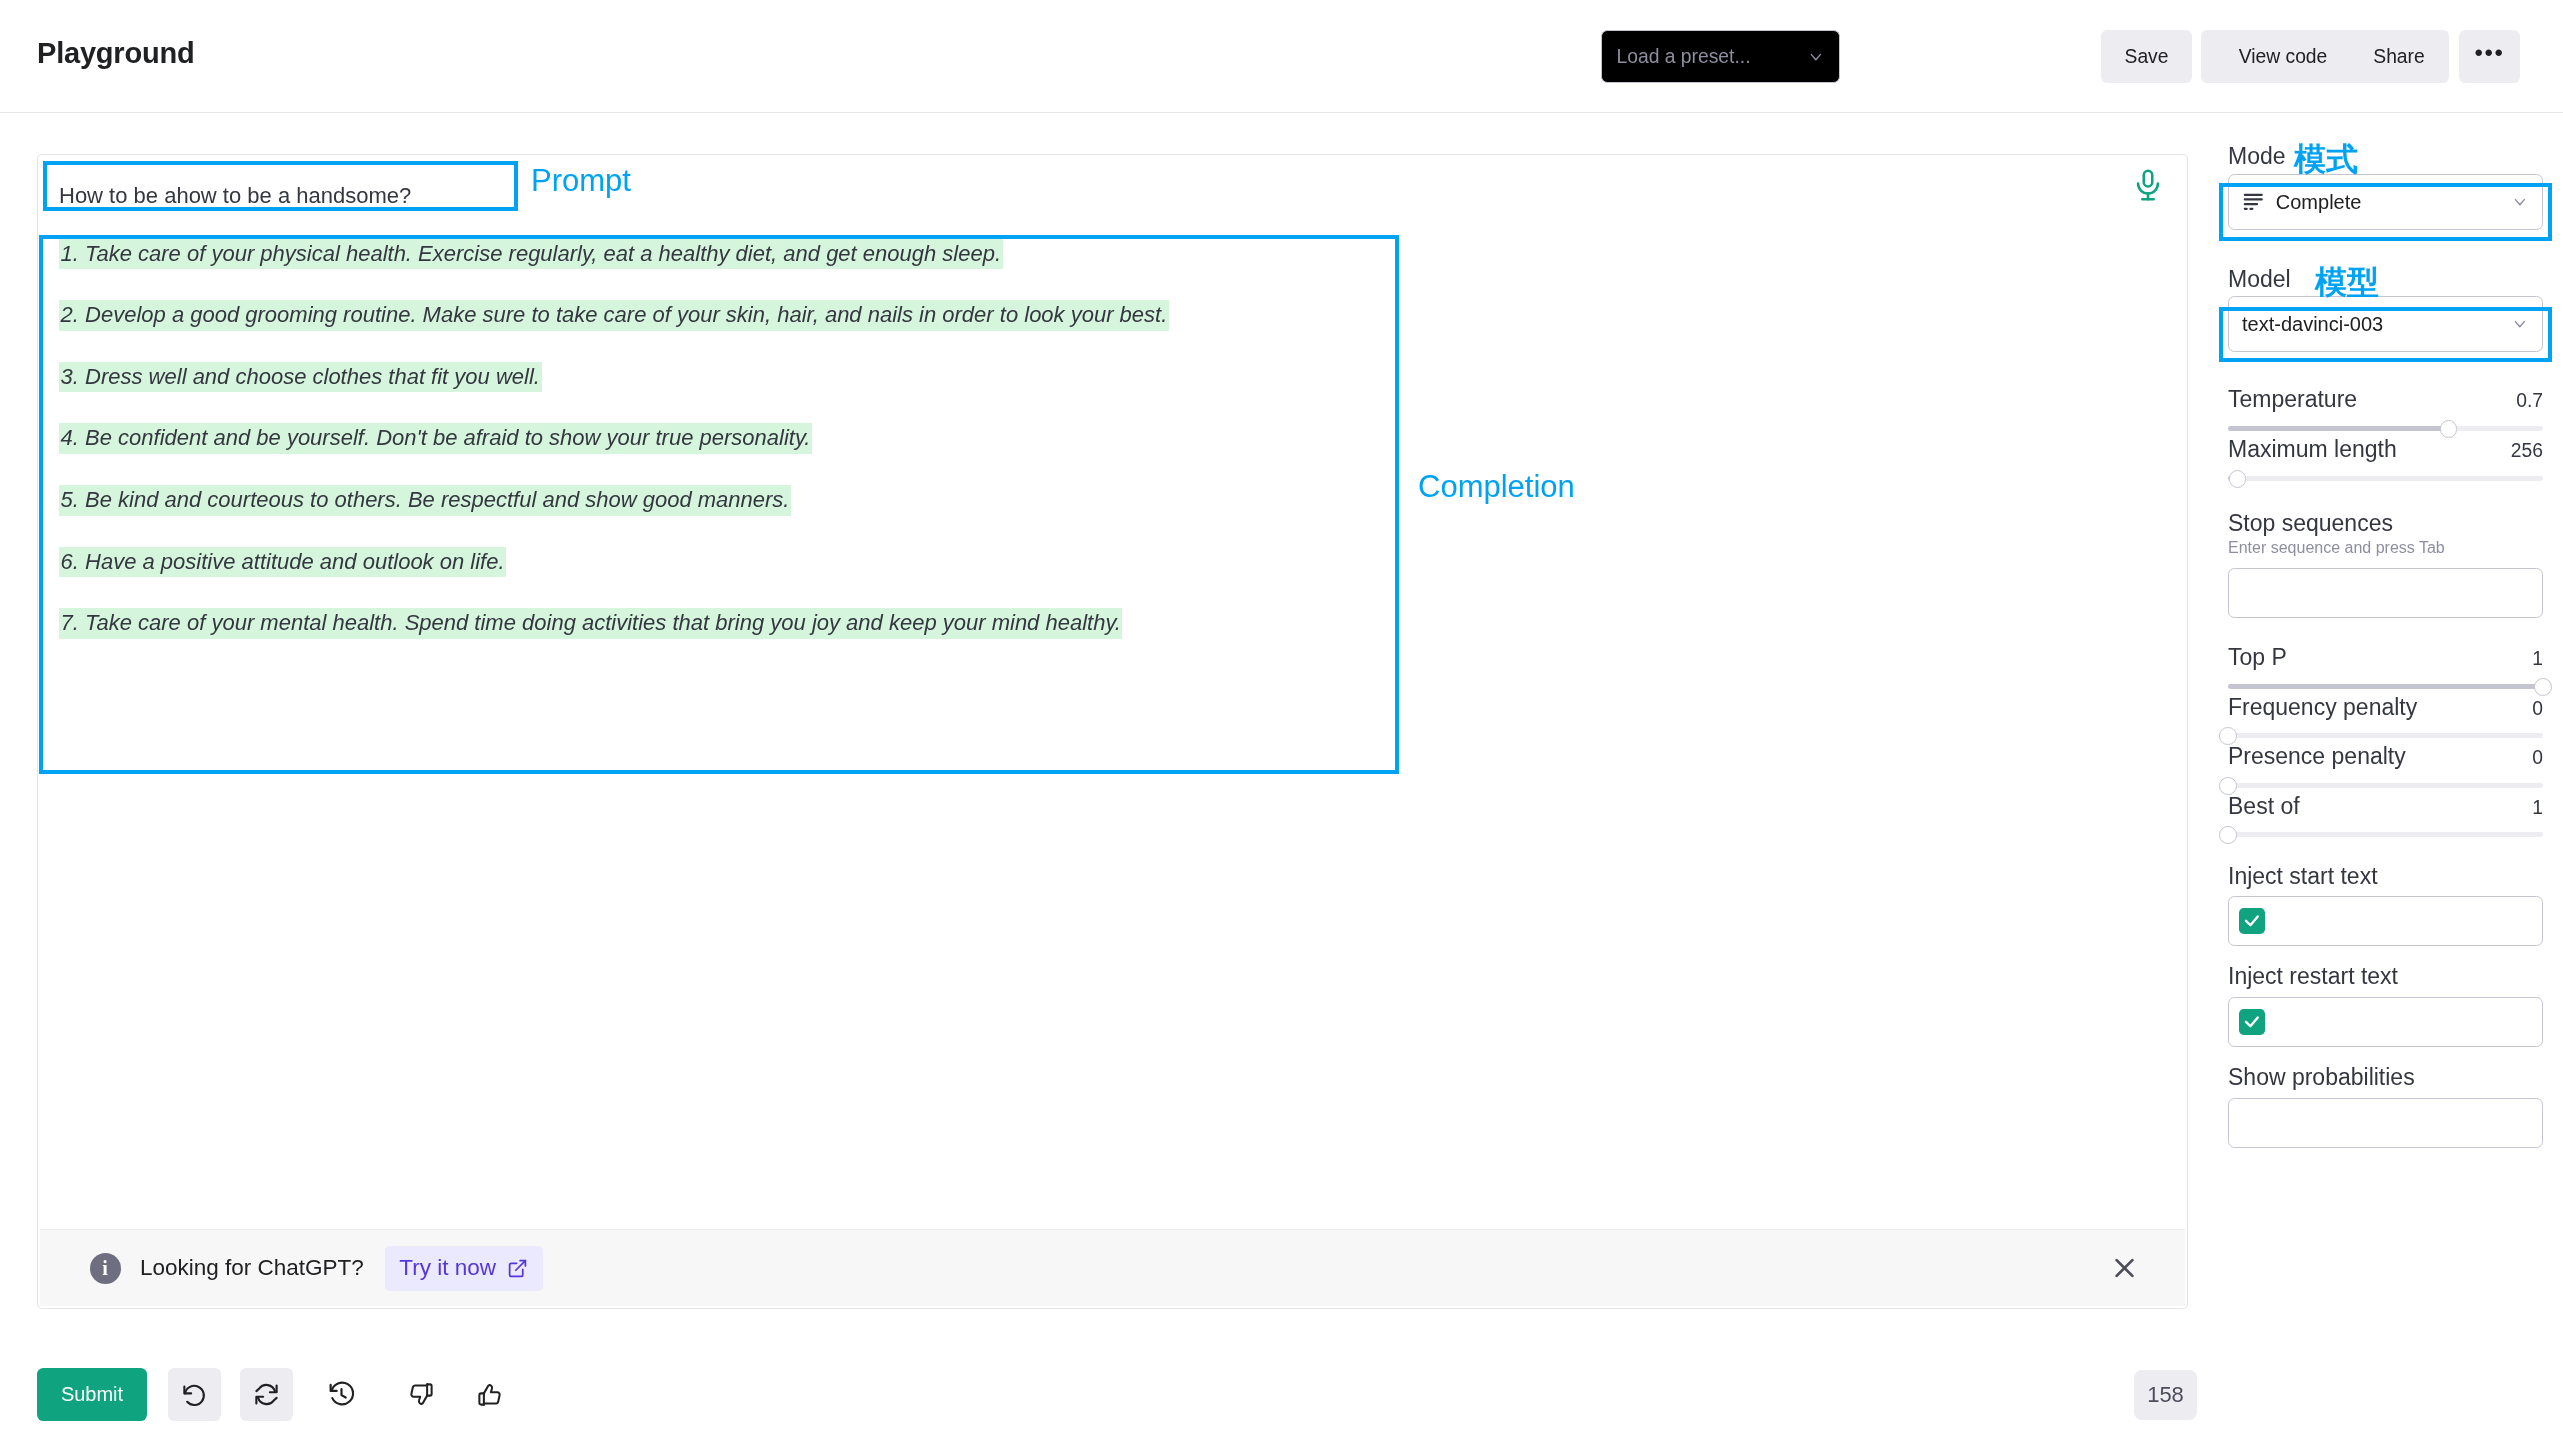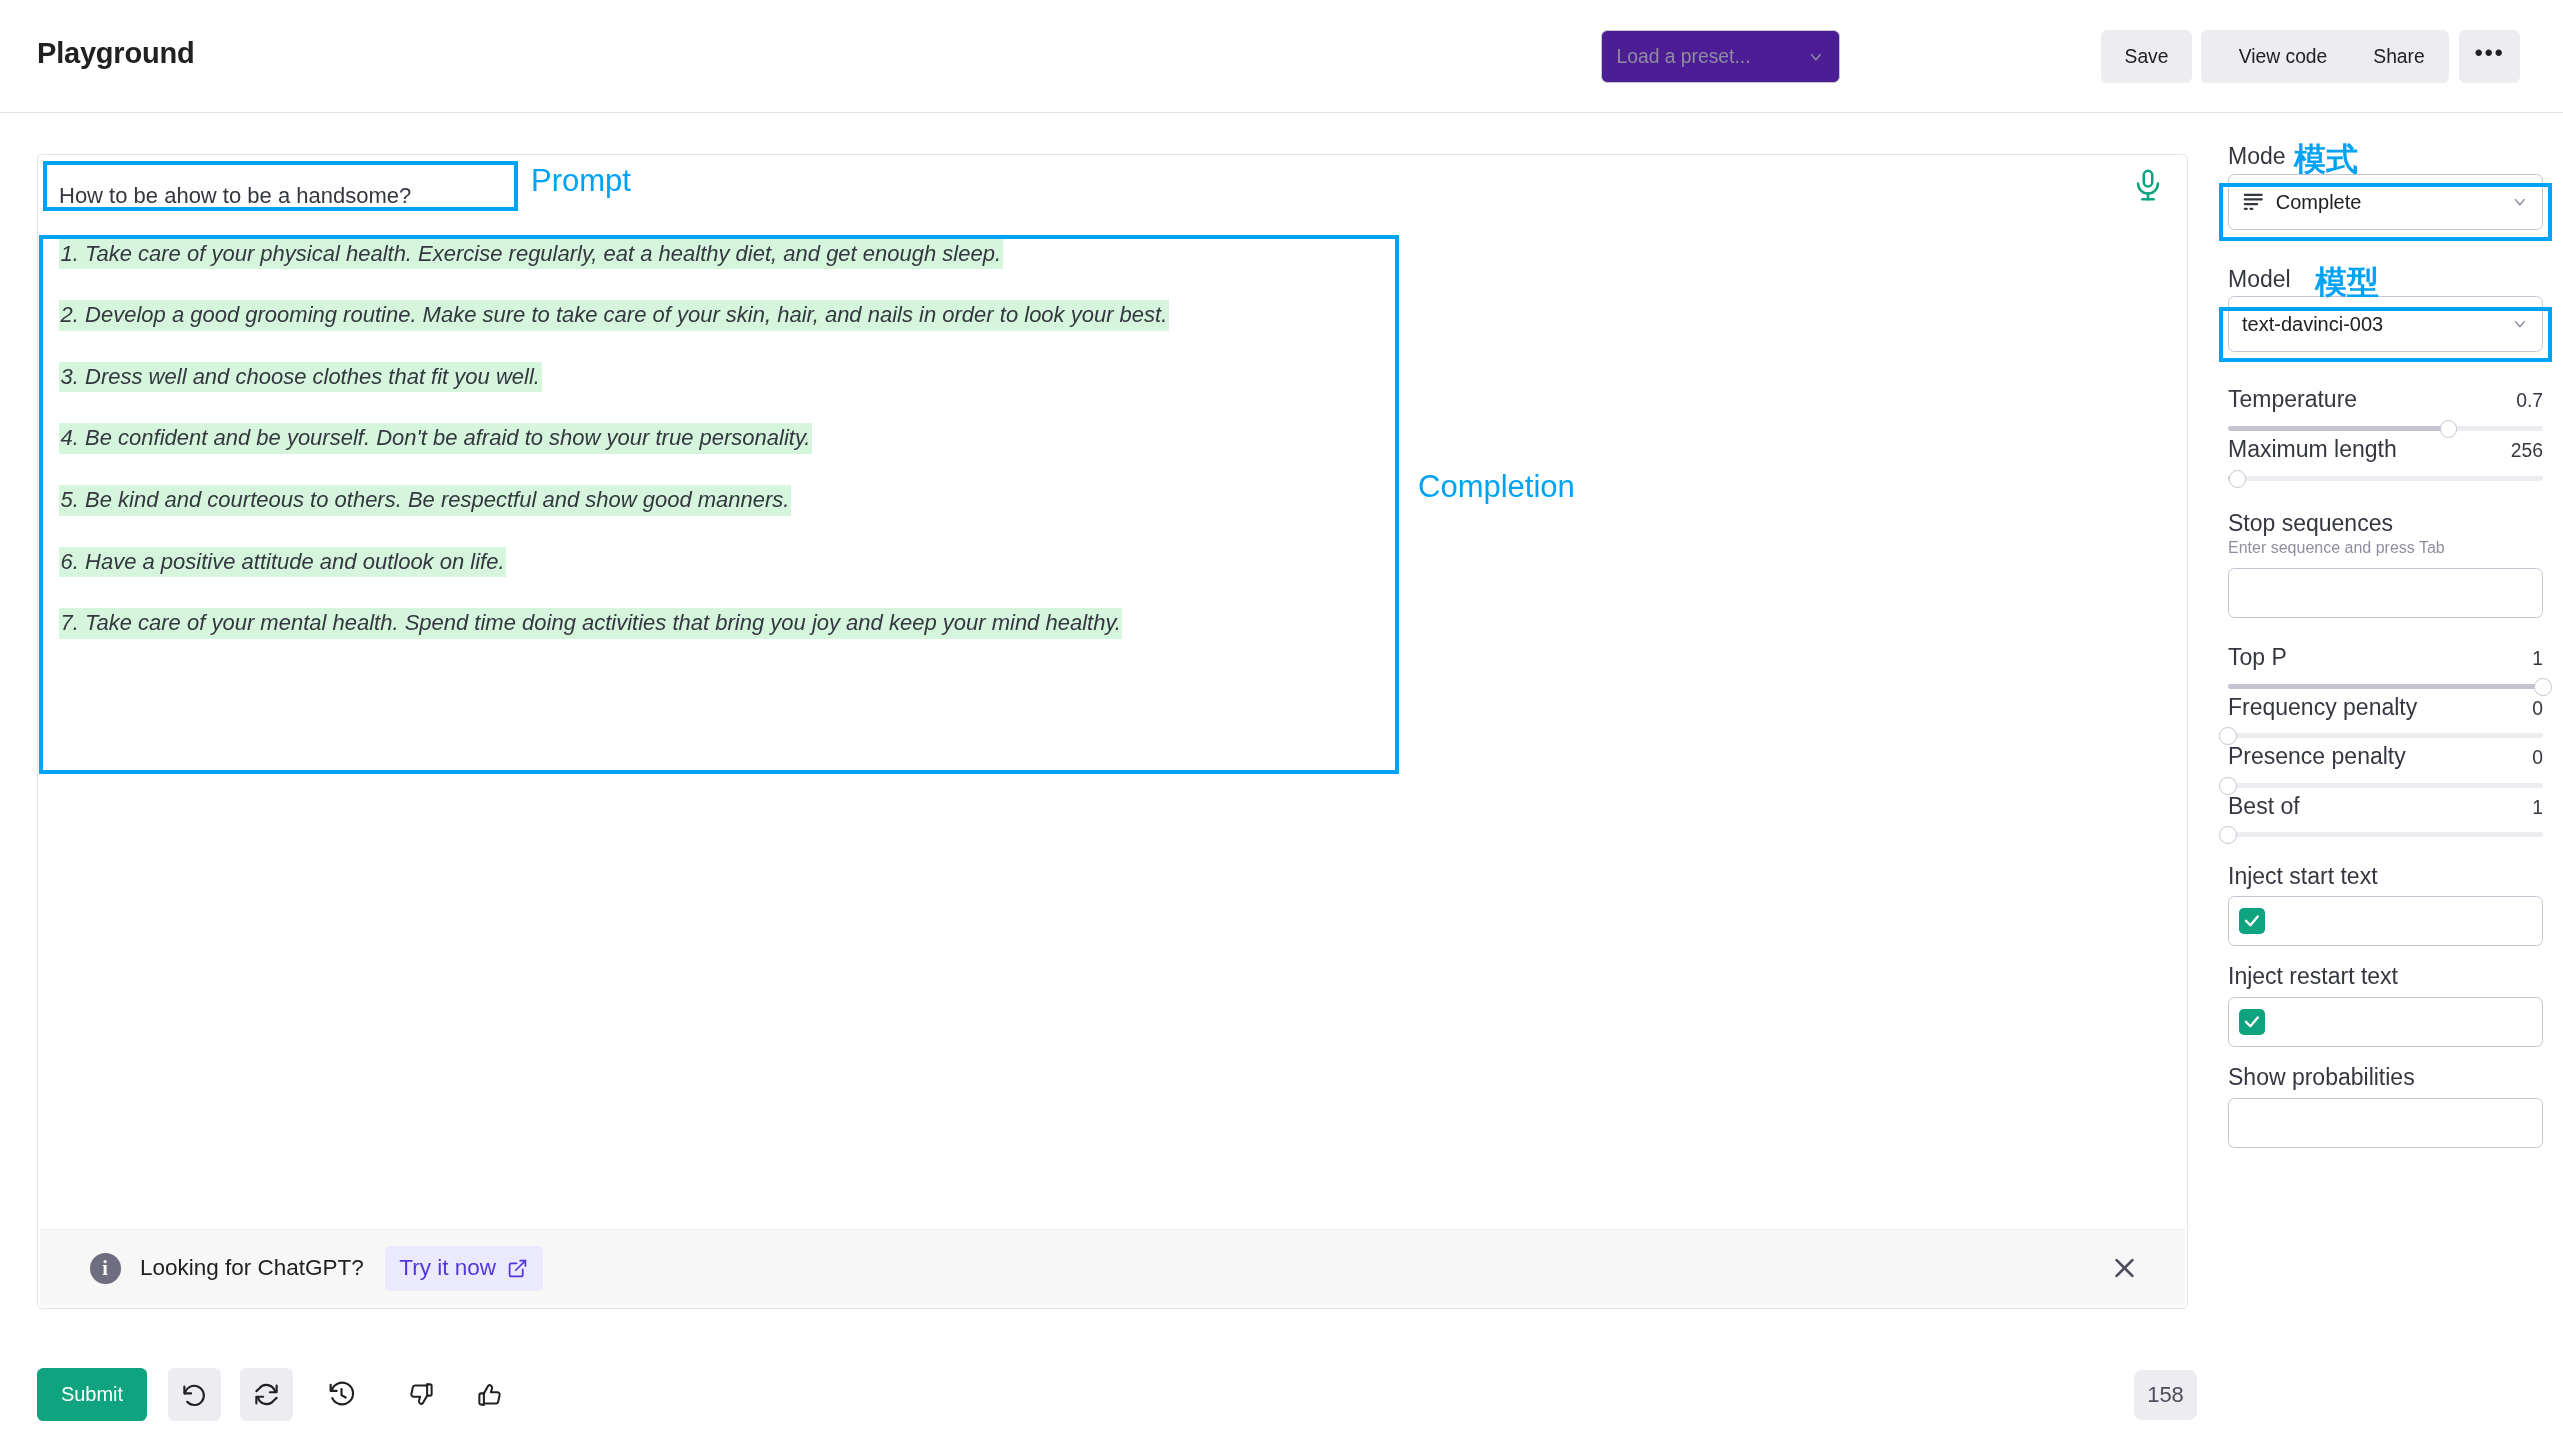--- a/index.html
+++ b/index.html
@@ -18,21 +18,21 @@
     background: #fff;
   }
   .app-title {
     position: absolute; left: 37px; top: 37px;
     font-size: 29px; font-weight: bold; color: #202123;
     letter-spacing: -0.2px;
   }
   .preset-select {
     position: absolute; left: 1601px; top: 30px;
     width: 239px; height: 53px;
-    border: 1.6px solid #c5c5d2; border-radius: 6.4px; background: #4c1d95;
+    border: 1.6px solid #c5c5d2; border-radius: 6.4px; background: #000000;
     display: flex; align-items: center; padding: 0 14.5px;
   }
   .preset-placeholder { font-size: 19.3px; color: #8e8ea0; flex: 1; }
   .chev { width: 17.7px; height: 17.7px; flex: none; }
   .chev svg { display: block; }
   .tbtn {
     position: absolute; top: 30px; height: 53px;
     background: #ececf1; border: none; border-radius: 6.4px;
     font-family: "Liberation Sans", sans-serif;
     font-size: 19.3px; color: #202123;

